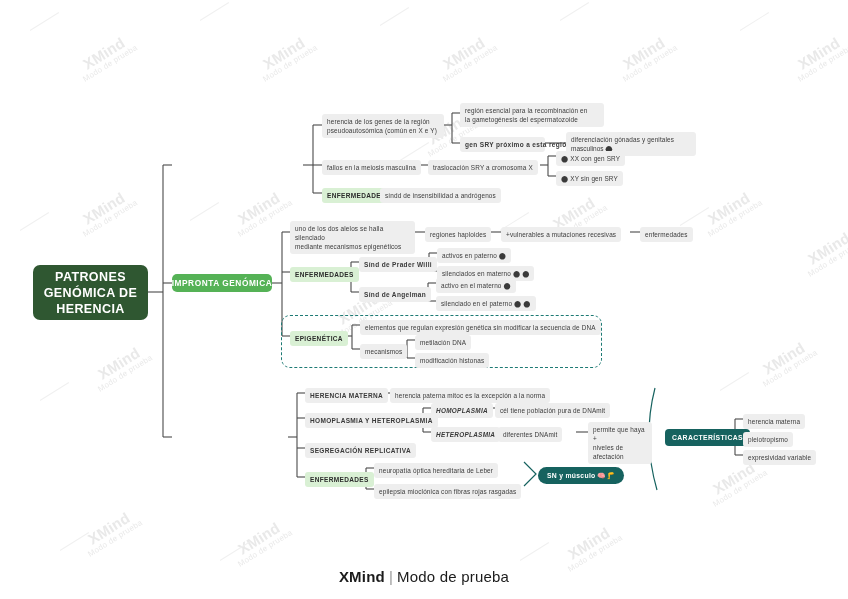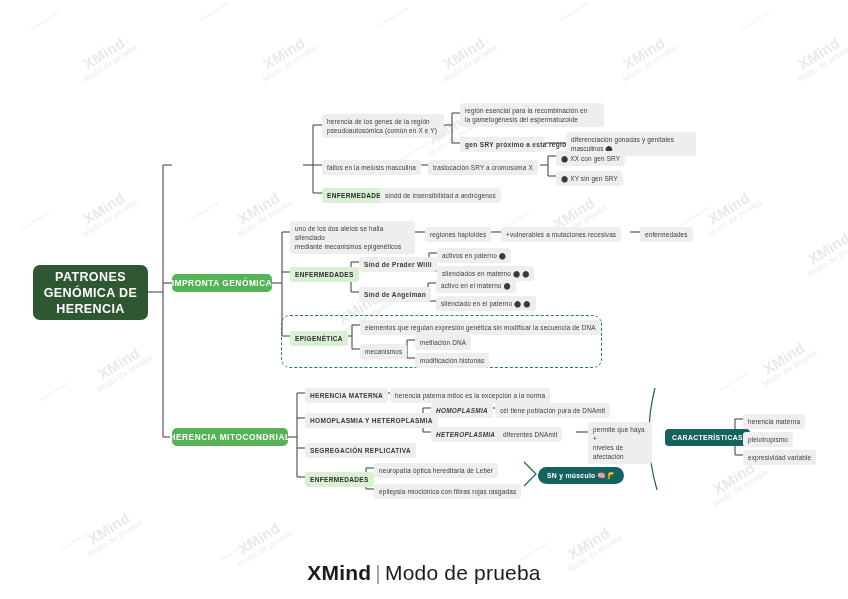--- a/index.html
+++ b/index.html
@@ -64,21 +64,21 @@
   }
   .ico{font-size:6.5px;letter-spacing:0;}
   
   .boundary{
     position:absolute;border:1.3px dashed #1d7a74;border-radius:9px;
     background:transparent;box-sizing:border-box;
   }
   
   .brand{
     position:absolute;left:0;right:0;bottom:14px;text-align:center;
-    font-size:21px;color:#1b1b1b;letter-spacing:.2px;
+    font-size:15px;color:#1b1b1b;letter-spacing:.2px;
   }
   .brand b{font-weight:700;}
   .brand i{font-style:normal;color:#9a9a9a;font-weight:300;margin:0 4px;}
   .brand s{text-decoration:none;font-weight:400;}
 </style>
 </head>
 <body>
 
 <div id="canvas">
 
@@ -283,21 +283,20 @@
     <div>
       <span>PATRONES</span>
       <span>GENÓMICA DE</span>
       <span>HERENCIA</span>
     </div>
   </div>
 
 
   <div class="node lvl1" style="left:172px;top:274px;width:100px;height:18px;">IMPRONTA GENÓMICA</div>
 
-  <div class="node lvl1" style="left:172px;top:428px;width:116px;height:18px;">HERENCIA MITOCONDRIAL</div>
 
   <div class="node plain two" style="left:322px;top:114px;width:122px;">
     <span>herencia de los genes de la región</span><br>
     <span>pseudoautosómica (común en X e Y)</span>
   </div>
 
   <div class="node plain two" style="left:460px;top:103px;width:144px;">
     <span>región esencial para la recombinación en</span><br>
     <span>la gametogénesis del espermatozoide</span>
   </div>

